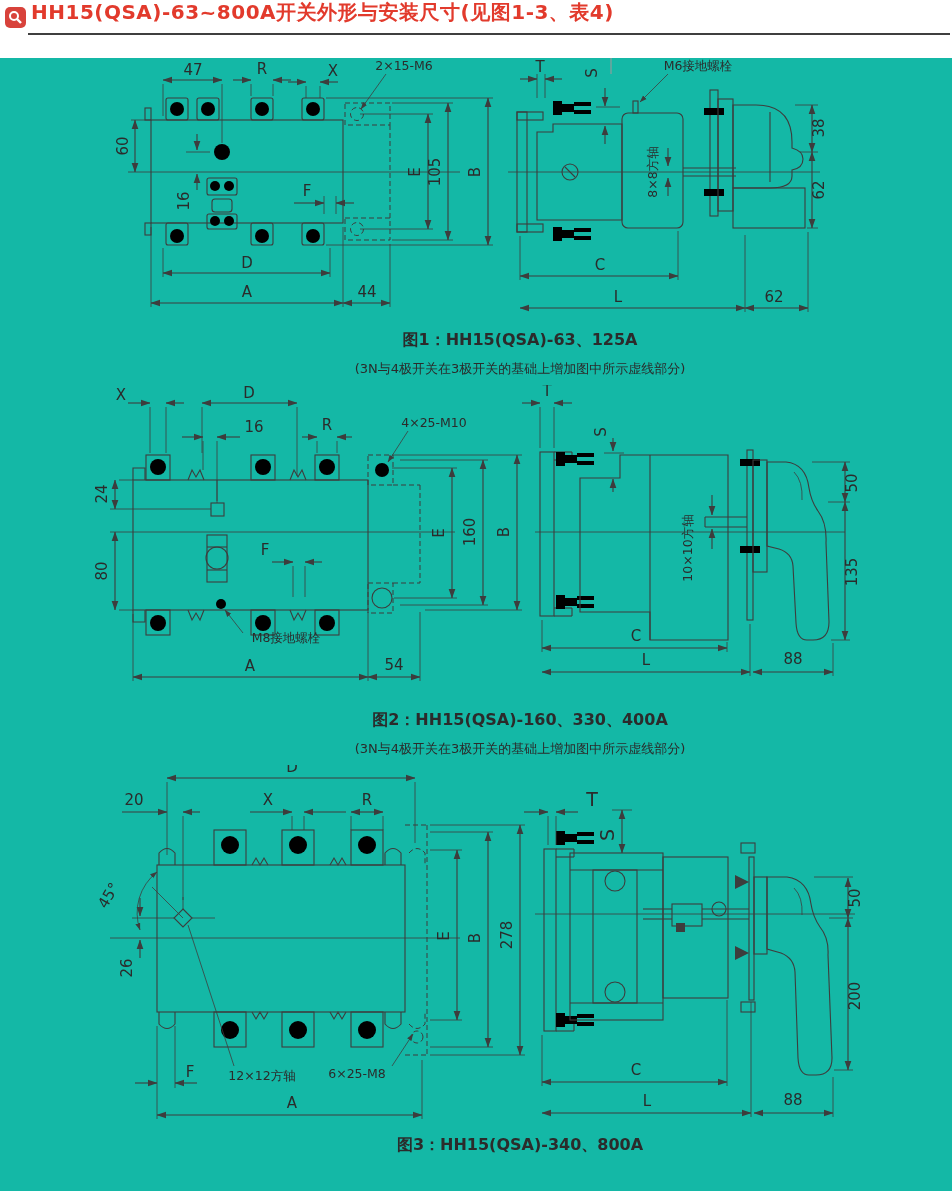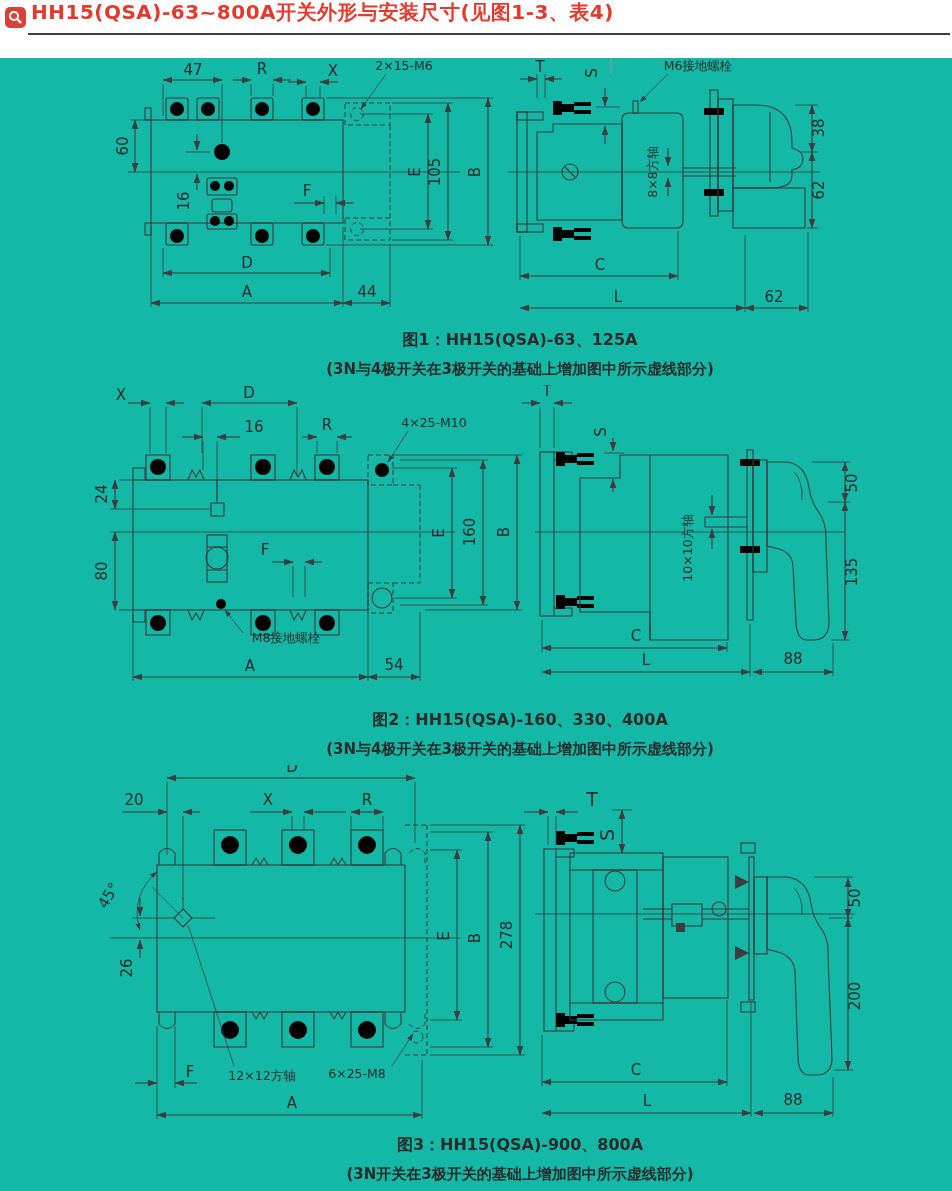--- a/index.html
+++ b/index.html
@@ -16,21 +16,21 @@
   .fig line,.fig path,.fig rect,.fig circle,.fig polyline,.fig polygon{stroke:#3d3d3d;fill:none;stroke-width:1.1;}
   .fig .thin{stroke-width:0.8;}
   .fig .dash{stroke-dasharray:5 3;stroke-width:1;}
   .fig .fill{fill:#3d3d3d;stroke:none;}
   .fig text{fill:#2b2b2b;stroke:none;font:15px "DejaVu Sans",sans-serif;}
   .fig text.cn{font-size:12.5px;}
   .fig text.big{font-size:19px;}
   .divtick{stroke:#9a9a9a !important;}
   .cap{position:absolute;left:88px;width:864px;text-align:center;color:#2b2b2b;}
   .cap .l1{font-size:16px;font-weight:bold;margin-bottom:9px;}
-  .cap .l2{font-size:15px;font-weight:bold;}
+  .cap .l2{font-size:13px;font-weight:normal;}
 </style>
 </head>
 <body>
 
 <svg width="0" height="0" style="position:absolute" aria-hidden="true">
   <defs>
     <marker id="mA" viewBox="0 0 10 10" refX="9.5" refY="5" markerWidth="9" markerHeight="9" orient="auto-start-reverse">
       <path d="M0,1.5 L10,5 L0,8.5 Z" fill="#3d3d3d" stroke="none"></path>
     </marker>
     <g id="t9">
@@ -525,17 +525,16 @@
     <line x1="542" y1="1113" x2="751" y2="1113" marker-start="url(#mA)" marker-end="url(#mA)"></line>
     <line class="thin" x1="751" y1="1002" x2="751" y2="1117"></line>
     <text x="647" y="1106" text-anchor="middle">L</text>
     <line x1="754" y1="1113" x2="833" y2="1113" marker-start="url(#mA)" marker-end="url(#mA)"></line>
     <line class="thin" x1="833" y1="1077" x2="833" y2="1117"></line>
     <text x="793" y="1105" text-anchor="middle">88</text>
   </g>
 </svg>
 
 <div class="cap" style="top:1077px">
-  <div class="l1">图3：HH15(QSA)-900、800A</div>
-  <div class="l2">(3N开关在3极开关的基础上增加图中所示虚线部分)</div>
+  <div class="l1">图3：HH15(QSA)-340、800A</div>
 </div>
 
 </div>
 
 </body></html>

